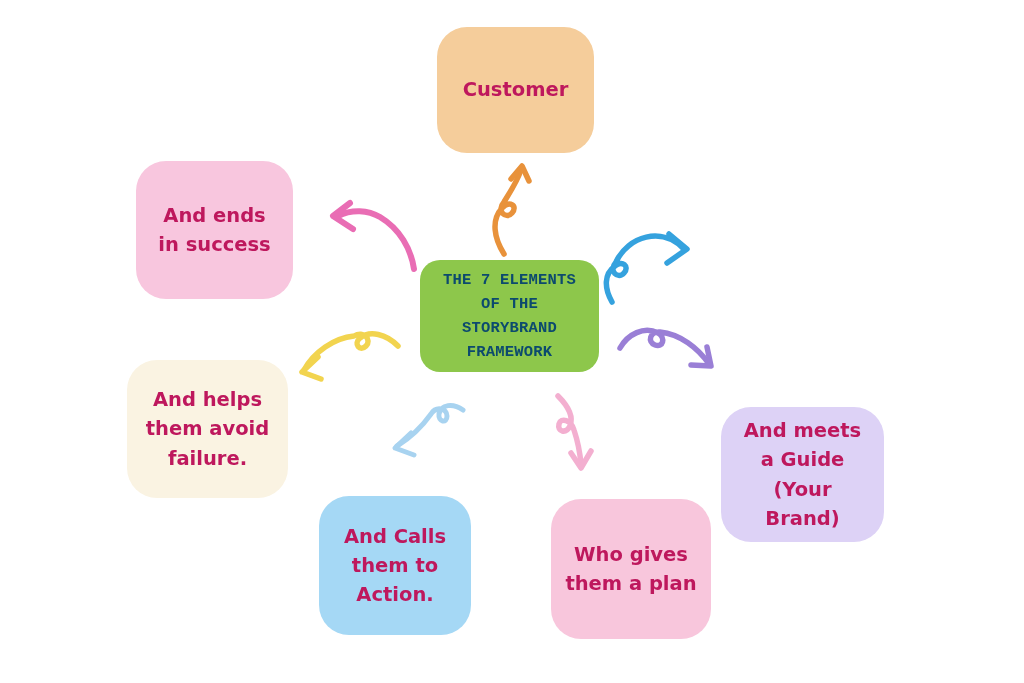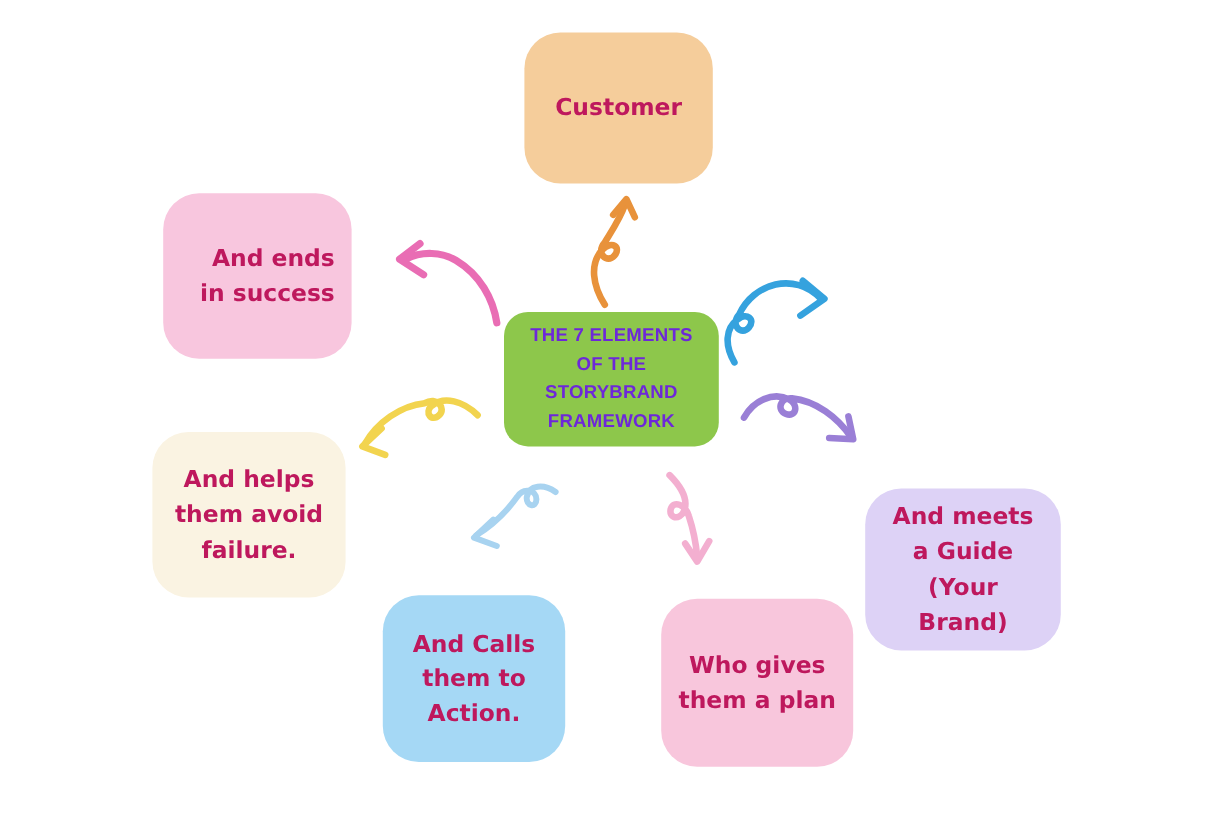--- a/index.html
+++ b/index.html
@@ -24,21 +24,21 @@
     line-height: 1.5;
     padding: 10px 14px;
     box-sizing: border-box;
   }
   .b-customer { left:437px; top:27px;  width:157px; height:126px; }
   .b-problem  { left:702px; top:153px; width:160px; height:140px; }
   .b-guide    { left:721px; top:367px; width:163px; height:135px;margin-top:40px; }
   .b-plan     { left:551px; top:499px; width:160px; height:140px; }
   .b-action   { left:319px; top:496px; width:152px; height:139px; }
   .b-failure  { left:127px; top:360px; width:161px; height:138px;text-align:center; }
-  .b-success  { left:136px; top:161px; width:157px; height:138px;text-align:right; }
+  .b-success  { left:136px; top:161px; width:157px; height:138px; }
   .center-box {
     position: absolute;
     left: 420px; top: 260px; width: 179px; height: 112px;
     border-radius: 20px;
     display: flex; align-items: center; justify-content: center;
     text-align: center;
     font-family: "Liberation Sans", sans-serif;
     font-weight: bold;
     font-size: 15.5px;
     line-height: 1.55;
@@ -56,21 +56,21 @@
   .a-plan     { left:544px; top:392px; width:55px;  height:90px;  }
   .a-action   { left:383px; top:398px; width:85px;  height:60px;  }
   .a-failure  { left:292px; top:326px; width:110px; height:60px;  }
   .a-success  { left:322px; top:197px; width:100px; height:75px;  }
 </style>
 </head>
 <body>
 
 <div class="canvas">
 
-  <div class="center-box" style="background: rgb(141, 199, 75); color: #6d28d9;">
+  <div class="center-box" style="background: rgb(141, 199, 75); color: #0c4a6e; font-family: Liberation Mono, monospace;">
     <span>THE 7 ELEMENTS OF THE STORYBRAND FRAMEWORK</span>
   </div>
 
   <div class="box b-customer" style="background: rgb(245, 205, 155);">
     <span>Customer</span>
   </div>
 
 
   <div class="box b-guide" style="background: rgb(221, 210, 246);">
     <span>And meets a Guide (Your Brand)</span>

